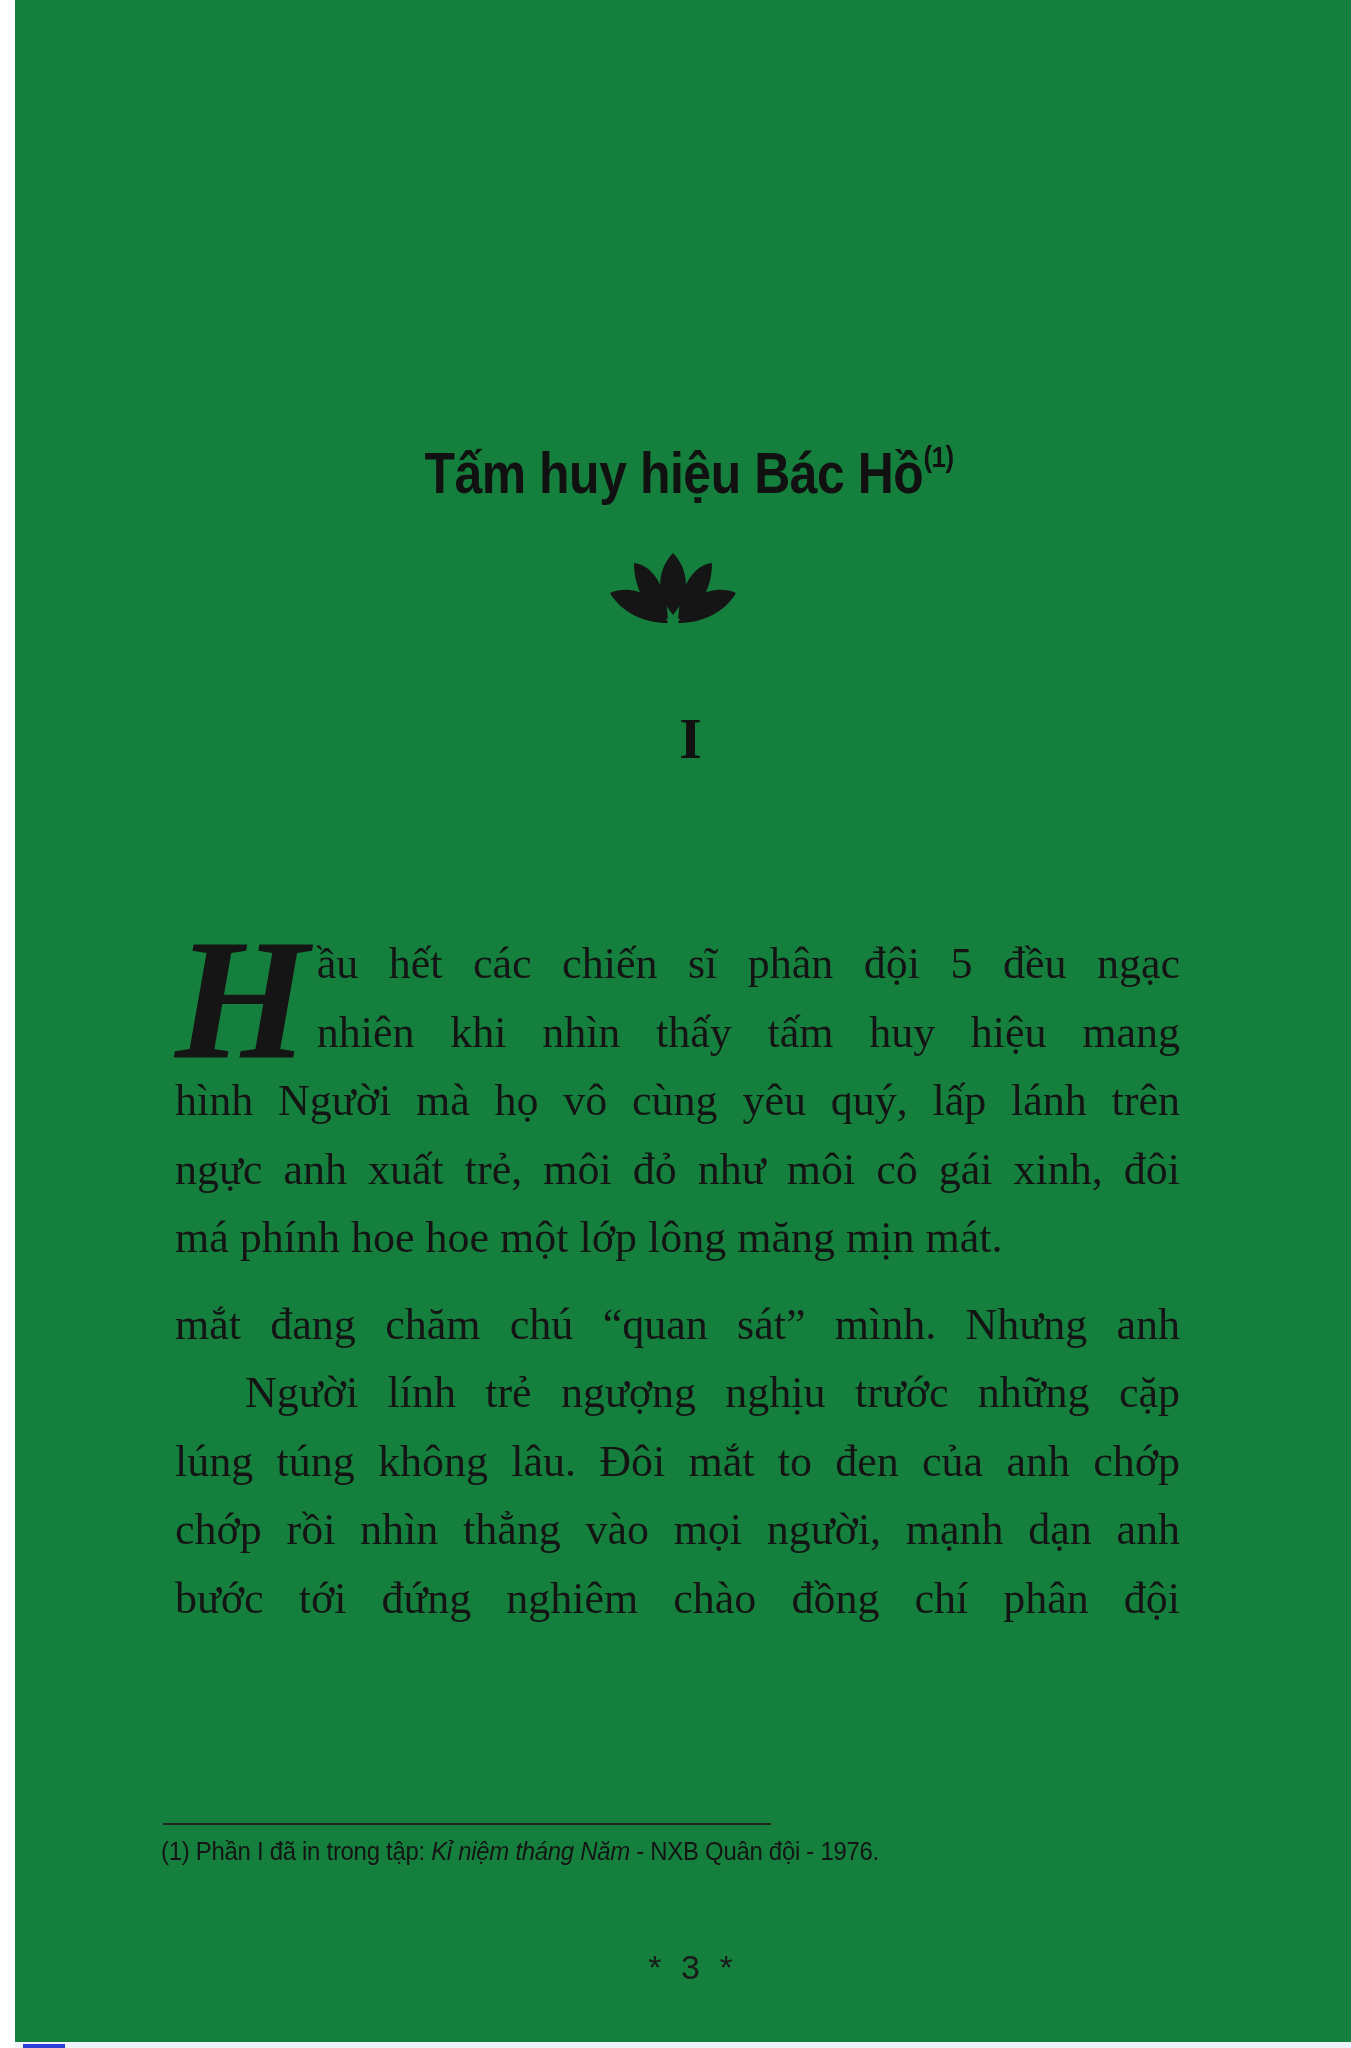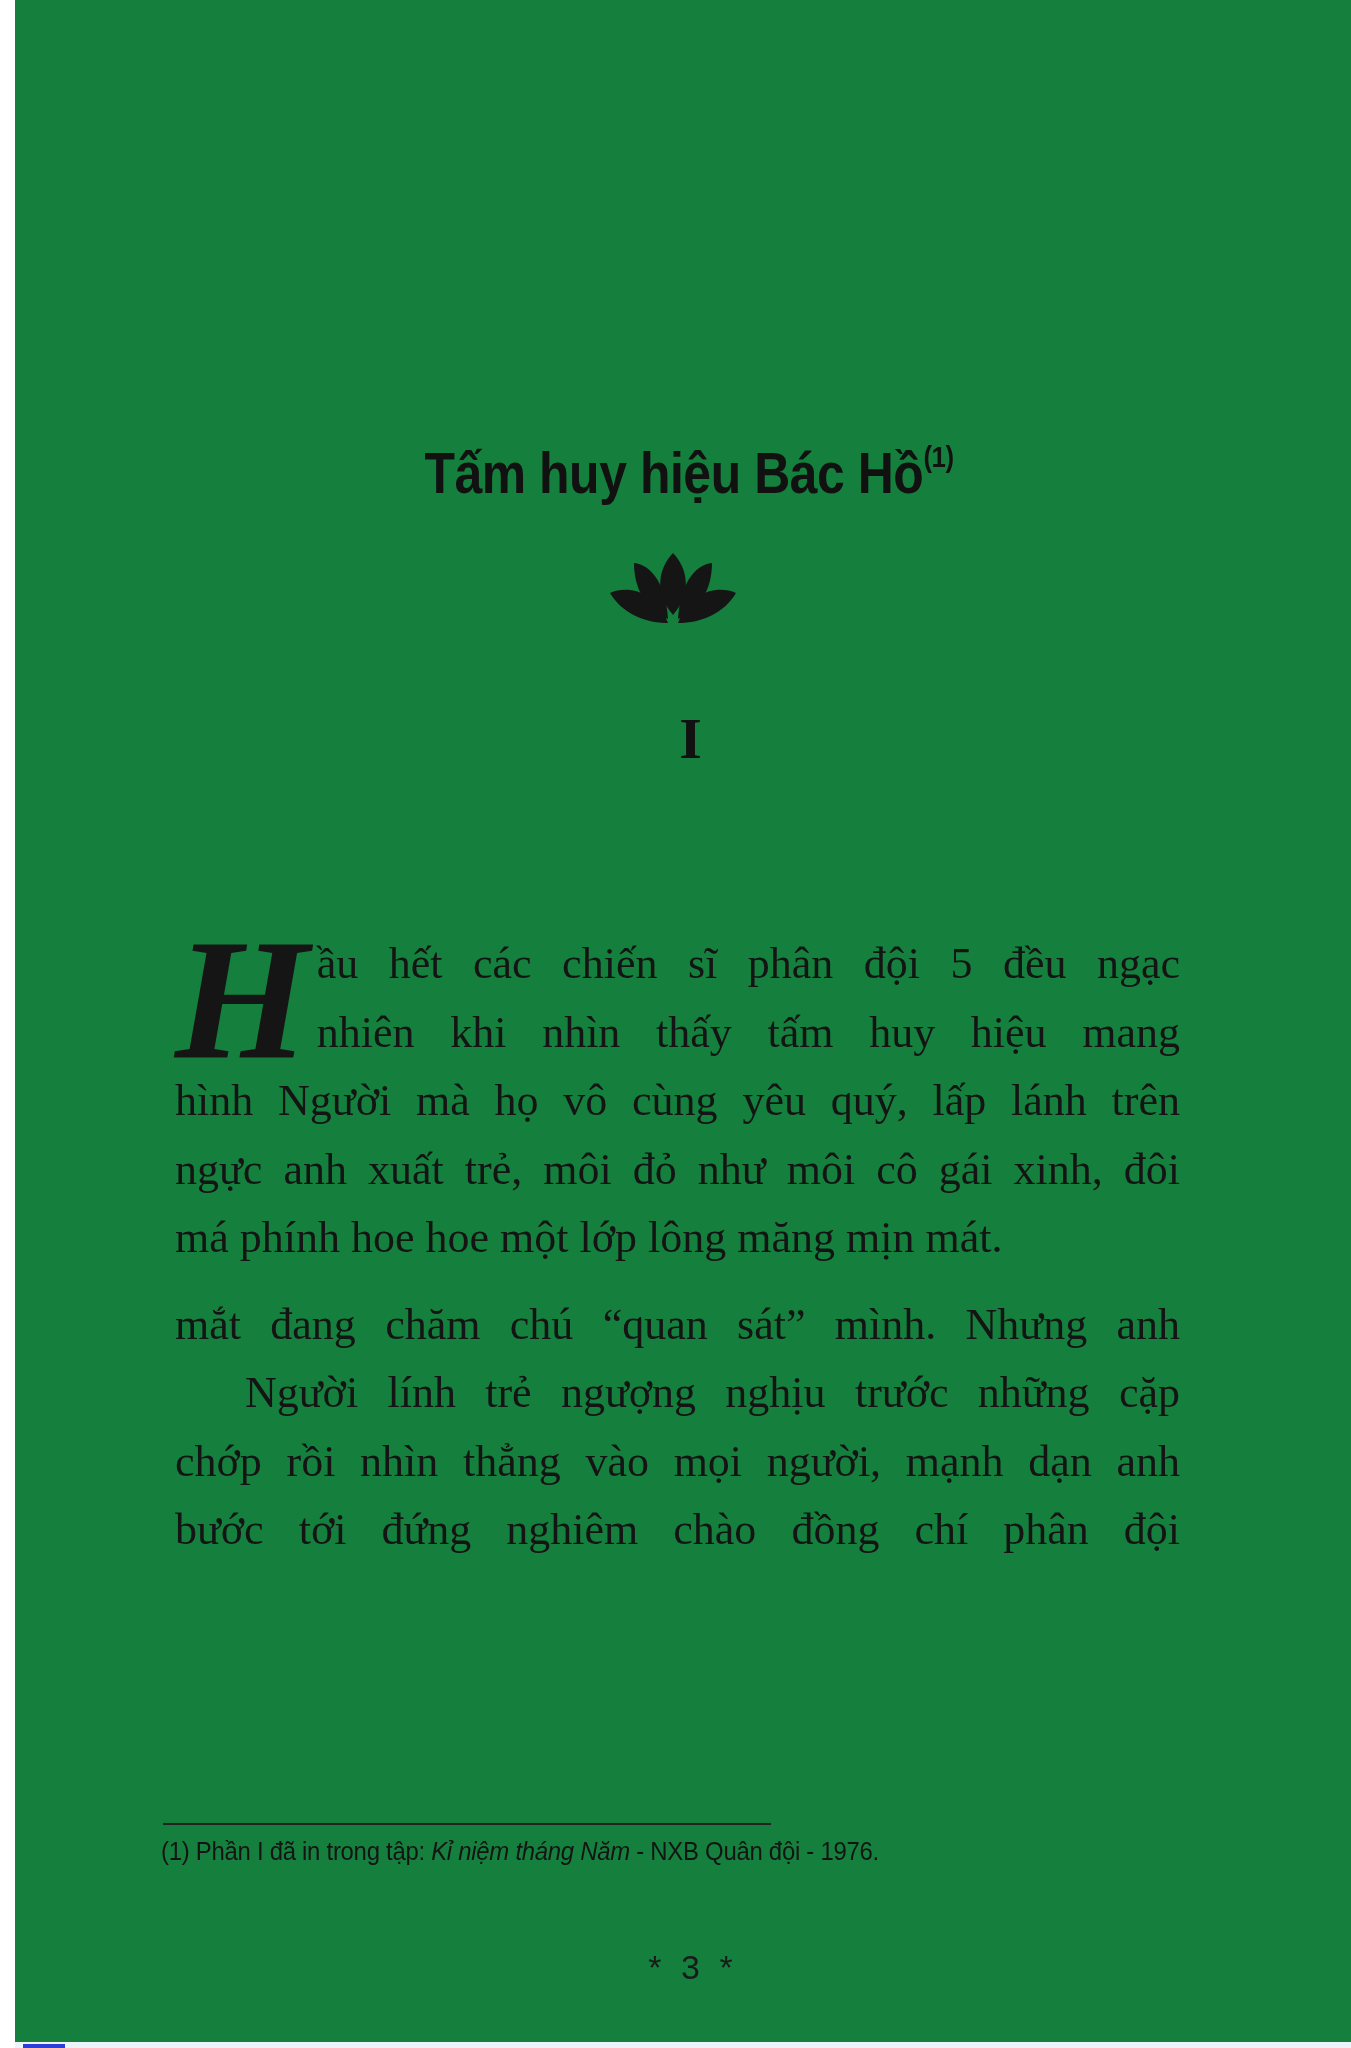--- a/index.html
+++ b/index.html
@@ -178,20 +178,21 @@
       <span class="drop-cap">H</span>
       <span class="line">ầu hết các chiến sĩ phân đội 5 đều ngạc</span>
       <span class="line">nhiên khi nhìn thấy tấm huy hiệu mang</span>
       <span class="line">hình Người mà họ vô cùng yêu quý, lấp lánh trên</span>
       <span class="line">ngực anh xuất trẻ, môi đỏ như môi cô gái xinh, đôi</span>
       <span class="line last">má phính hoe hoe một lớp lông măng mịn mát.</span>
     </p>
     <p class="para-second">
       <span class="line" style="text-indent:0">mắt đang chăm chú “quan sát” mình. Nhưng anh</span>
       <span class="line">Người lính trẻ ngượng nghịu trước những cặp</span>
+      <span class="line" style="text-indent:0">lúng túng không lâu. Đôi mắt to đen của anh chớp</span>
       <span class="line" style="text-indent:0">chớp rồi nhìn thẳng vào mọi người, mạnh dạn anh</span>
       <span class="line" style="text-indent:0">bước tới đứng nghiêm chào đồng chí phân đội</span>
     </p>
   </div>
 
   <div class="footnote-rule"></div>
   <div class="footnote"><span>(1)</span><span> Phần I đã in trong tập: </span><em>Kỉ niệm tháng Năm</em><span> - NXB Quân đội - 1976.</span></div>
 
   <div class="page-number">* 3 *</div>
 </div>

